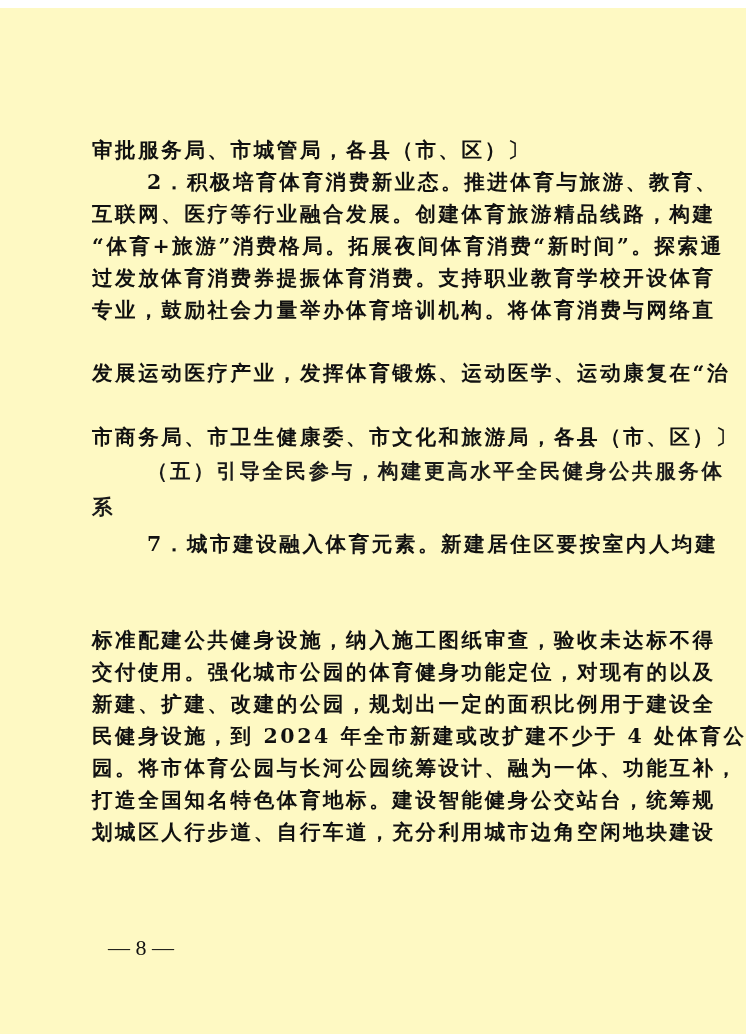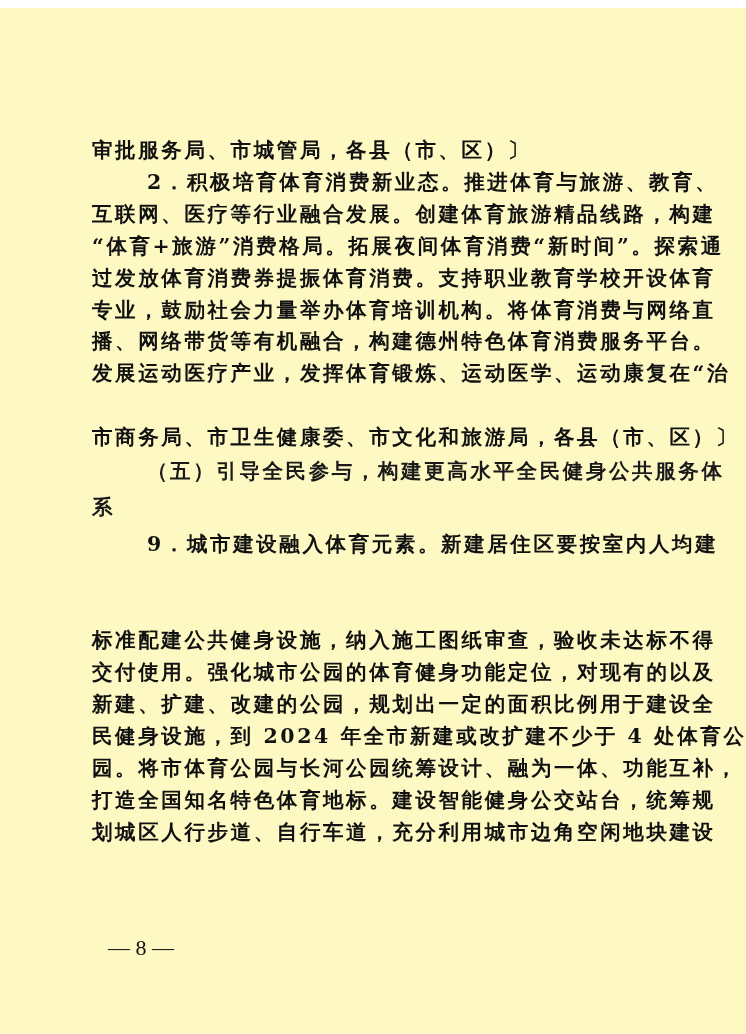--- a/index.html
+++ b/index.html
@@ -24,26 +24,25 @@
 </head>
 <body>
 
 <div class="page">
   <div class="line last" style="top:127px">审批服务局、市城管局，各县（市、区）〕</div>
   <div class="line indent" style="top:159px">2．积极培育体育消费新业态。推进体育与旅游、教育、</div>
   <div class="line" style="top:191px">互联网、医疗等行业融合发展。创建体育旅游精品线路，构建</div>
   <div class="line" style="top:223px">“体育+旅游”消费格局。拓展夜间体育消费“新时间”。探索通</div>
   <div class="line" style="top:255px">过发放体育消费券提振体育消费。支持职业教育学校开设体育</div>
   <div class="line" style="top:287px">专业，鼓励社会力量举办体育培训机构。将体育消费与网络直</div>
-  <div class="line" style="top:318px">播、网络带货等有机融合，构建德州特色体育消费服务平台。</div>
   <div class="line" style="top:350px">发展运动医疗产业，发挥体育锻炼、运动医学、运动康复在“治</div>
   <div class="line" style="top:414px">市商务局、市卫生健康委、市文化和旅游局，各县（市、区）〕</div>
   <div class="line indent heading" style="top:448px">（五）引导全民参与，构建更高水平全民健身公共服务体</div>
   <div class="line last heading" style="top:484px">系</div>
-  <div class="line indent" style="top:521px">9．城市建设融入体育元素。新建居住区要按室内人均建</div>
+  <div class="line indent" style="top:521px">7．城市建设融入体育元素。新建居住区要按室内人均建</div>
   <div class="line" style="top:617px">标准配建公共健身设施，纳入施工图纸审查，验收未达标不得</div>
   <div class="line" style="top:649px">交付使用。强化城市公园的体育健身功能定位，对现有的以及</div>
   <div class="line" style="top:681px">新建、扩建、改建的公园，规划出一定的面积比例用于建设全</div>
   <div class="line" style="top:713px">民健身设施，到 2024 年全市新建或改扩建不少于 4 处体育公</div>
   <div class="line" style="top:745px">园。将市体育公园与长河公园统筹设计、融为一体、功能互补，</div>
   <div class="line" style="top:777px">打造全国知名特色体育地标。建设智能健身公交站台，统筹规</div>
   <div class="line" style="top:809px">划城区人行步道、自行车道，充分利用城市边角空闲地块建设</div>
 
   <div class="pagenum">— 8 —</div>
 </div>

